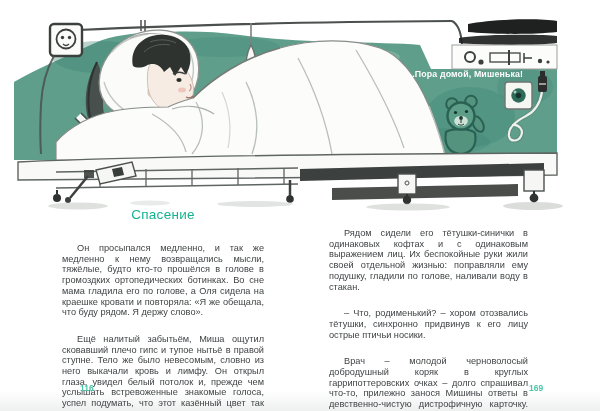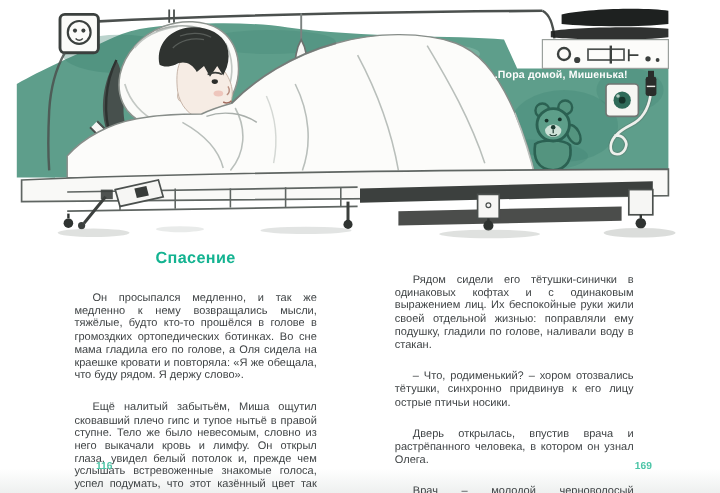--- a/index.html
+++ b/index.html
@@ -7,33 +7,33 @@
     width:600px; height:411px;
     background:#ffffff;
     font-family:"Liberation Sans", sans-serif;
     overflow:hidden;
   }
   .spread {
     position:relative; width:600px; height:411px;
     background:linear-gradient(#ffffff 95%, #eef0ef 100%);
     overflow:hidden;
   }
-  .illustration { position:absolute; left:0; top:0; width:600px; height:205px; }
+  .illustration { position:absolute; left:0; top:12px; width:600px; height:205px; }
   .illustration svg { position:absolute; left:0; top:0; }
   .ill-caption {
     position:absolute; left:407px; top:57px;
     font-size:8.8px; font-weight:bold; color:#fdfdfc;
     letter-spacing:0.15px; white-space:nowrap;
   }
   .textcol { position:absolute; }
   .leftcol  { left:46px;  top:207px; width:234px; }
   .rightcol { left:313px; top:212px; width:231px; }
   .chapter-title {
     margin:0 0 21px 0; text-align:center;
-    font-size:13.5px; font-weight:bold; color:#14b391; letter-spacing:0.3px;
+    font-size:13.5px; font-weight:normal; color:#14b391; letter-spacing:0.3px;
   }
   .textcol p {
     margin:16px; font-size:9.2px; line-height:10.7px; color:#3f4345;
     text-align:justify; text-indent:15px; hyphens:auto;
   }
   .pagenum {
     position:absolute; top:383px;
     font-size:8.5px; font-weight:bold; color:#4cc5a7;
   }
   .pagenum.left  { left:55px;margin-left:25px; }
@@ -205,18 +205,17 @@
   <div class="textcol leftcol">
     <h2 class="chapter-title">Спасение</h2>
     <p>Он просыпался медленно, и так же медленно к нему возвращались мысли, тяжёлые, будто кто-то прошёлся в голове в громоздких ортопедических ботинках. Во сне мама гладила его по голове, а Оля сидела на краешке кровати и повторяла: «Я же обещала, что буду рядом. Я держу слово».</p>
     <p>Ещё налитый забытьём, Миша ощутил сковавший плечо гипс и тупое нытьё в правой ступне. Тело же было невесомым, словно из него выкачали кровь и лимфу. Он открыл глаза, увидел белый потолок и, прежде чем услышать встревоженные знакомые голоса, успел подумать, что этот казённый цвет так похож на снег.</p>
   </div>
   <span class="pagenum left">116</span>
 
   <div class="textcol rightcol">
     <p>Рядом сидели его тётушки-синички в одинаковых кофтах и с одинаковым выражением лиц. Их беспокойные руки жили своей отдельной жизнью: поправляли ему подушку, гладили по голове, наливали воду в стакан.</p>
     <p>– Что, родименький? – хором отозвались тётушки, синхронно придвинув к его лицу острые птичьи носики.</p>
-    <p>Дверь открылась, впустив врача и растрёпанного человека, в котором он узнал Олега.</p>
     <p>Врач – молодой черноволосый добродушный коряк в круглых гаррипоттеровских очках – долго спрашивал что-то, прилежно занося Мишины ответы в девственно-чистую дистрофичную карточку. Дверь он ушёл, а за</p>
   </div>
   <span class="pagenum right">169</span>
 
 </div>
 
 </body></html>

